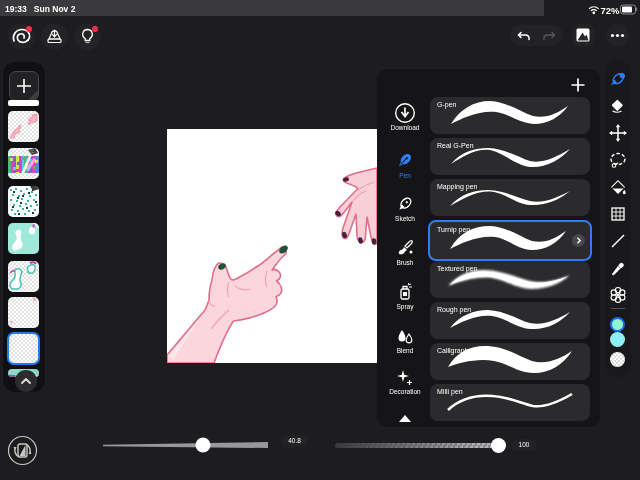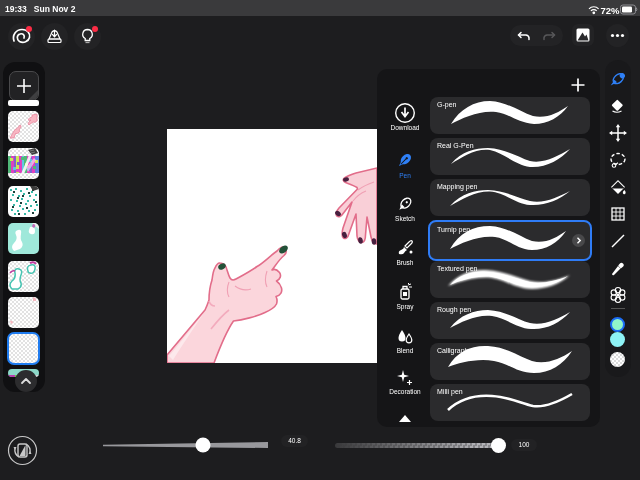--- a/index.html
+++ b/index.html
@@ -8,21 +8,21 @@
   .checker{background-image:conic-gradient(#fff 90deg,#e2e2e2 0 180deg,#fff 0 270deg,#e2e2e2 0);background-size:4px 4px;}
   .tile{position:absolute;left:8px;width:31px;height:31px;border-radius:5px;overflow:hidden;}
   .cat{position:absolute;width:44px;text-align:center;color:#fff;font-size:6.5px;}
   .bitem{position:absolute;left:430px;width:160px;height:37px;background:#2b2b2d;border-radius:8px;}
   .bitem .lbl{position:absolute;left:7px;top:4px;color:#fff;font-size:7px;}
   .icbtn{position:absolute;background:#232325;border-radius:50%;}
 </style>
 </head>
 <body>
 
-<div class="abs" style="left:0;top:0;width:640px;height:16px;background:#3a3a3c;">
+<div class="abs" style="left:0;top:0;width:544px;height:16px;background:#3a3a3c;">
   <div class="abs" style="left:5px;top:3.5px;color:#fff;font-size:8.5px;font-weight:bold;">19:33&nbsp;&nbsp;&nbsp;Sun Nov 2</div>
   <div class="abs" style="left:588px;top:2px;">
     <svg width="52" height="13" viewBox="0 0 52 13">
       <g stroke="#fff" fill="none" stroke-width="1.2">
         <path d="M1 5.8 A6.6 6.6 0 0 1 10.6 5.8"></path>
         <path d="M2.9 7.8 A4 4 0 0 1 8.7 7.8"></path>
       </g>
       <circle cx="5.8" cy="9.8" r="1.4" fill="#fff"></circle>
       <text x="12.5" y="10.5" fill="#fff" font-size="9.5" font-weight="bold" font-family="Liberation Sans">72%</text>
       <rect x="32.5" y="2" width="15" height="9" rx="2.4" fill="none" stroke="#8e8e93" stroke-width="1"></rect>

